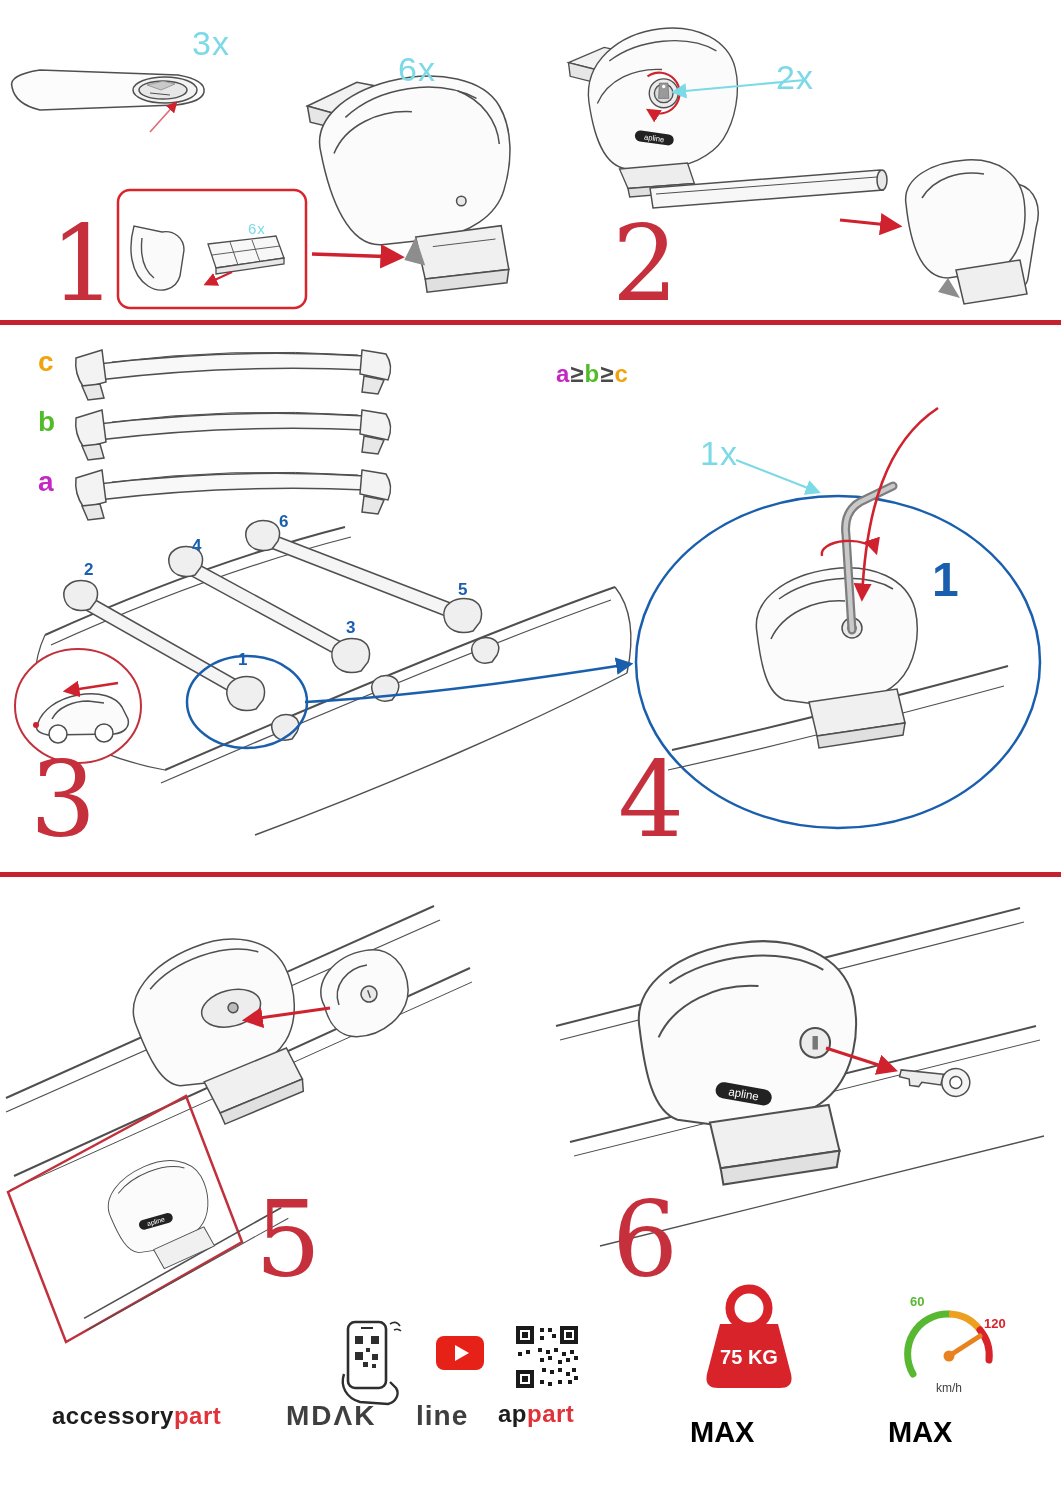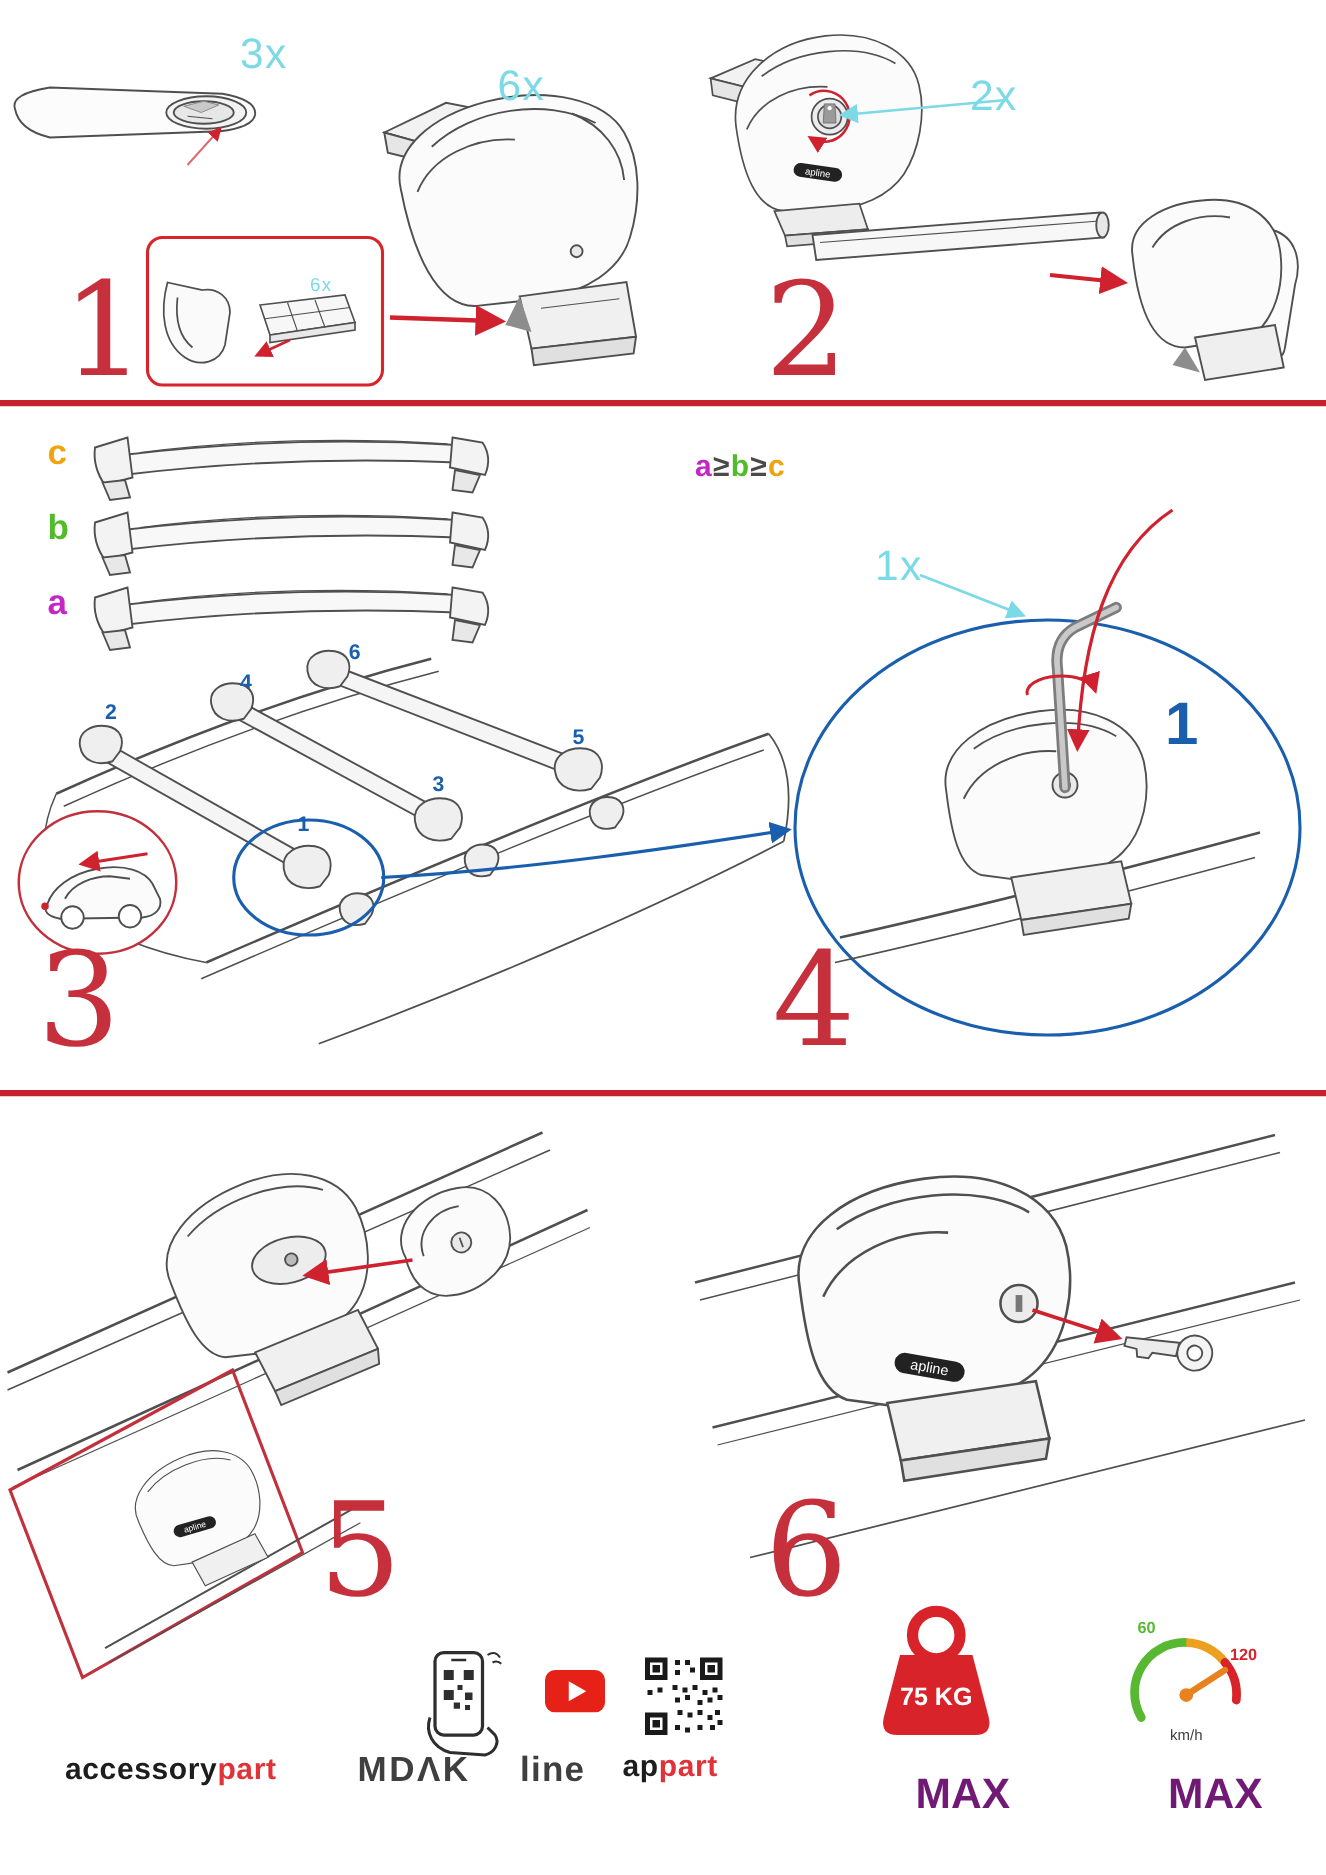--- a/index.html
+++ b/index.html
@@ -17,21 +17,21 @@
   .bar-label{position:absolute;font-size:28px;font-weight:bold;line-height:1}
   .lab-c{color:#f0a30a}.lab-b{color:#52bb2a}.lab-a{color:#c428c4}
   .rule{position:absolute;font-size:24px;font-weight:bold;letter-spacing:1px}
   .rule .r-a{color:#c428c4}.rule .r-b{color:#52bb2a}.rule .r-c{color:#f0a30a}.rule .r-gte{color:#4a4a4a}
   .seq{position:absolute;font-size:34px;font-weight:bold;color:#d0222e;letter-spacing:1px}
   .callout{position:absolute;font-size:48px;font-weight:bold;color:#1a5fae}
   .model{position:absolute;font-size:31px;font-weight:bold;color:#2a3b8f;letter-spacing:.5px}
   .brandline{position:absolute;font-size:24px;font-weight:bold;letter-spacing:.5px}
   .b-dark{color:#1d1d1d}.b-red{color:#e03238}
   .partner{position:absolute;font-size:28px;font-weight:bold;color:#3f3f3f;letter-spacing:2px}
-  .max{position:absolute;font-size:34px;font-weight:bold;color:#701a75;text-align:right}
+  .max{position:absolute;font-size:29px;font-weight:bold;color:#000000;text-align:left}
   svg text{font-family:"Liberation Sans",sans-serif}
 </style>
 </head>
 <body>
 
 <div class="page">
 
   <svg class="art" style="top:0" width="1061" height="320" viewBox="0 0 1061 320">
     <defs>
       <marker id="mR1" viewBox="0 0 10 10" refX="8" refY="5" markerWidth="7" markerHeight="7" orient="auto">

